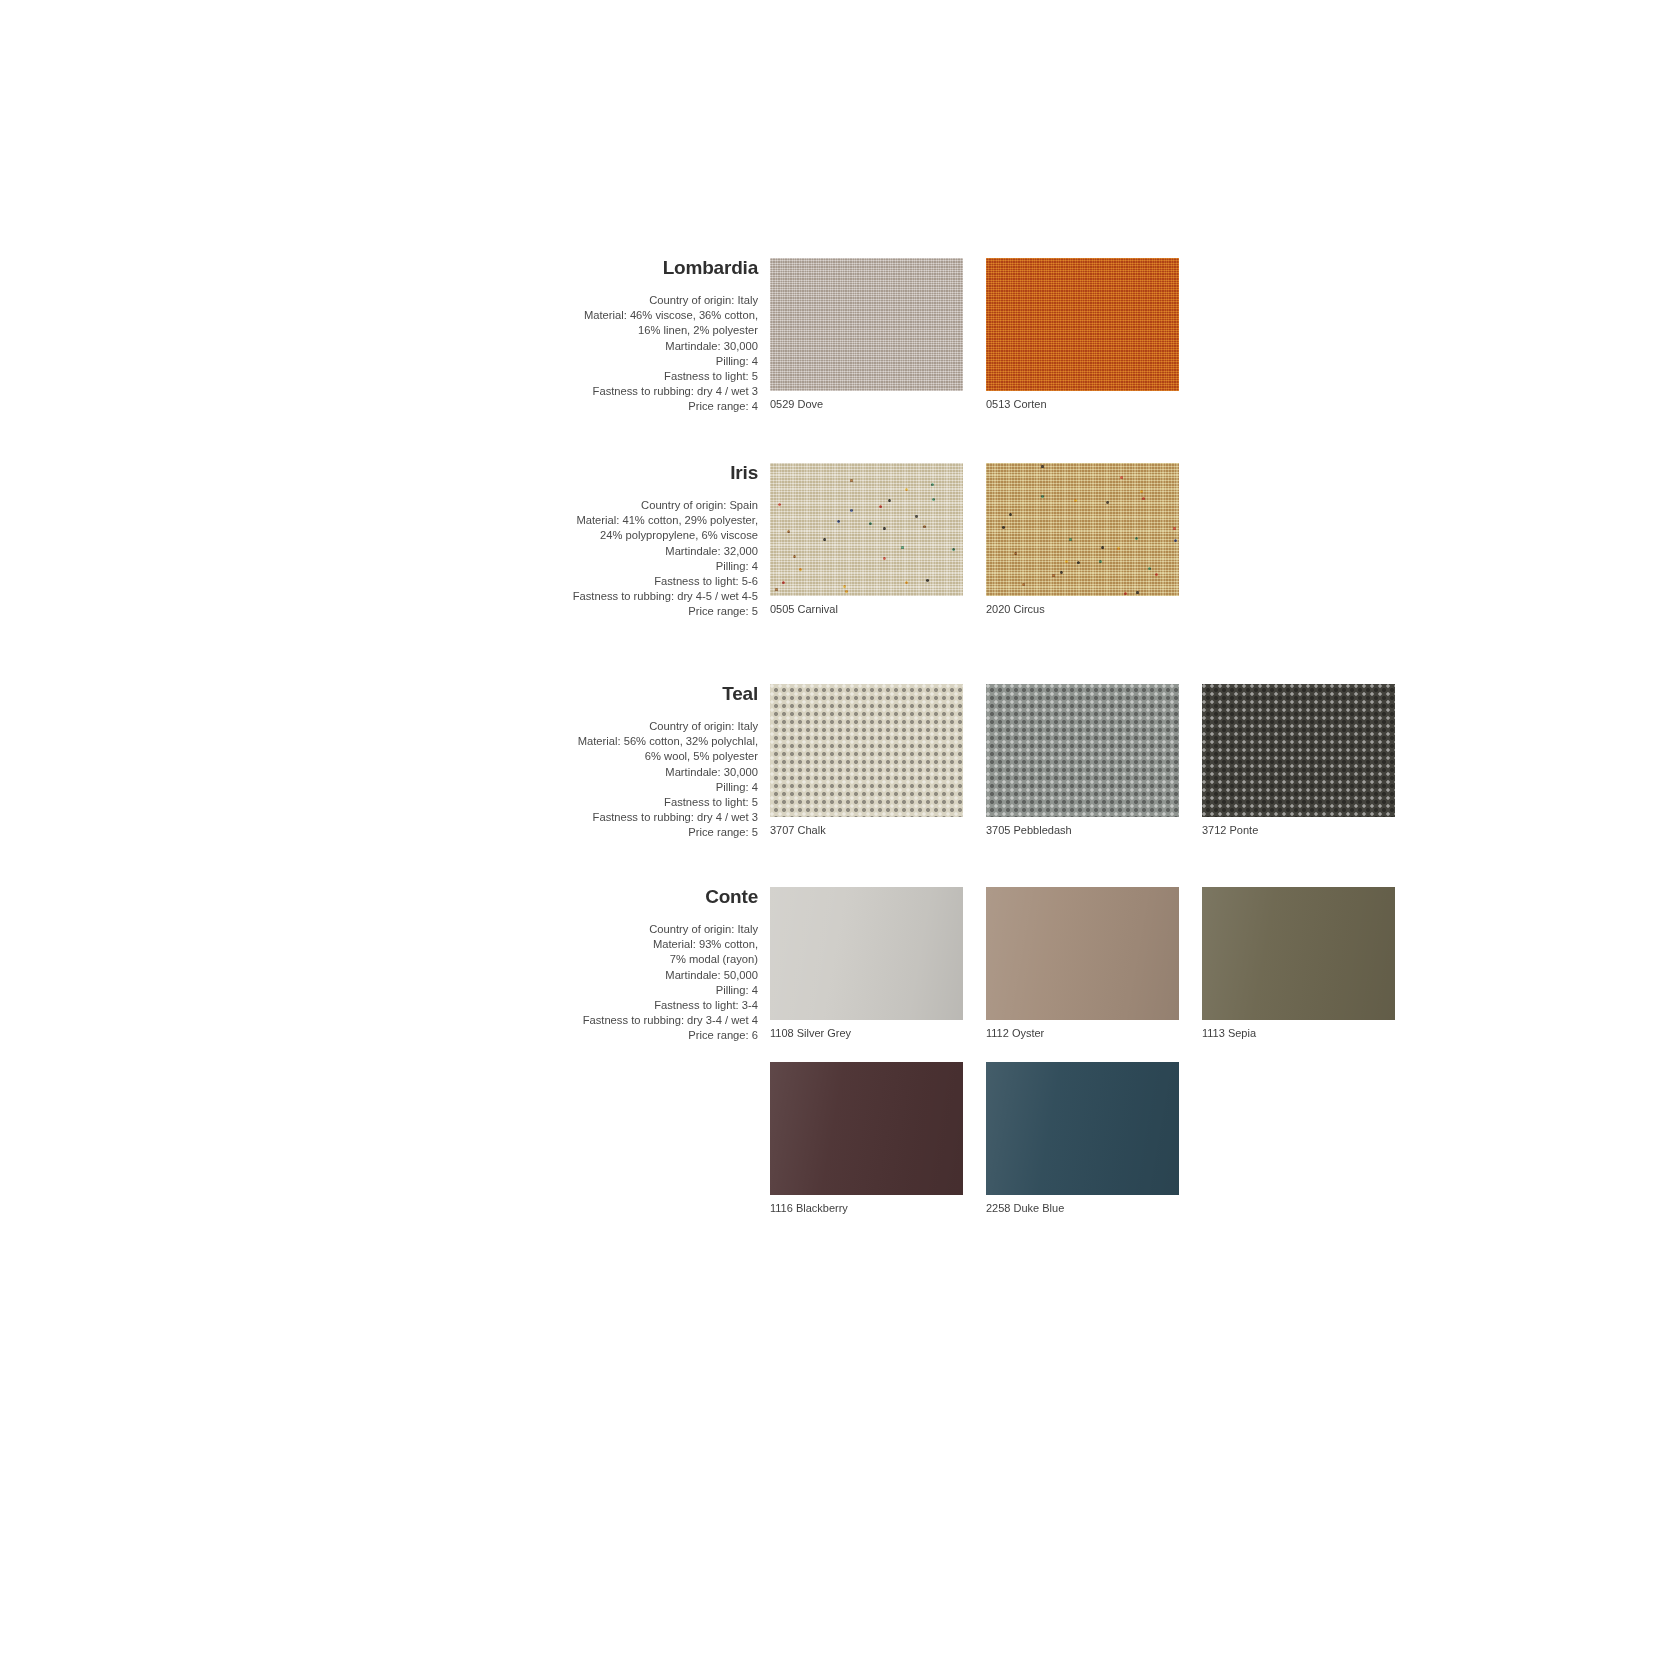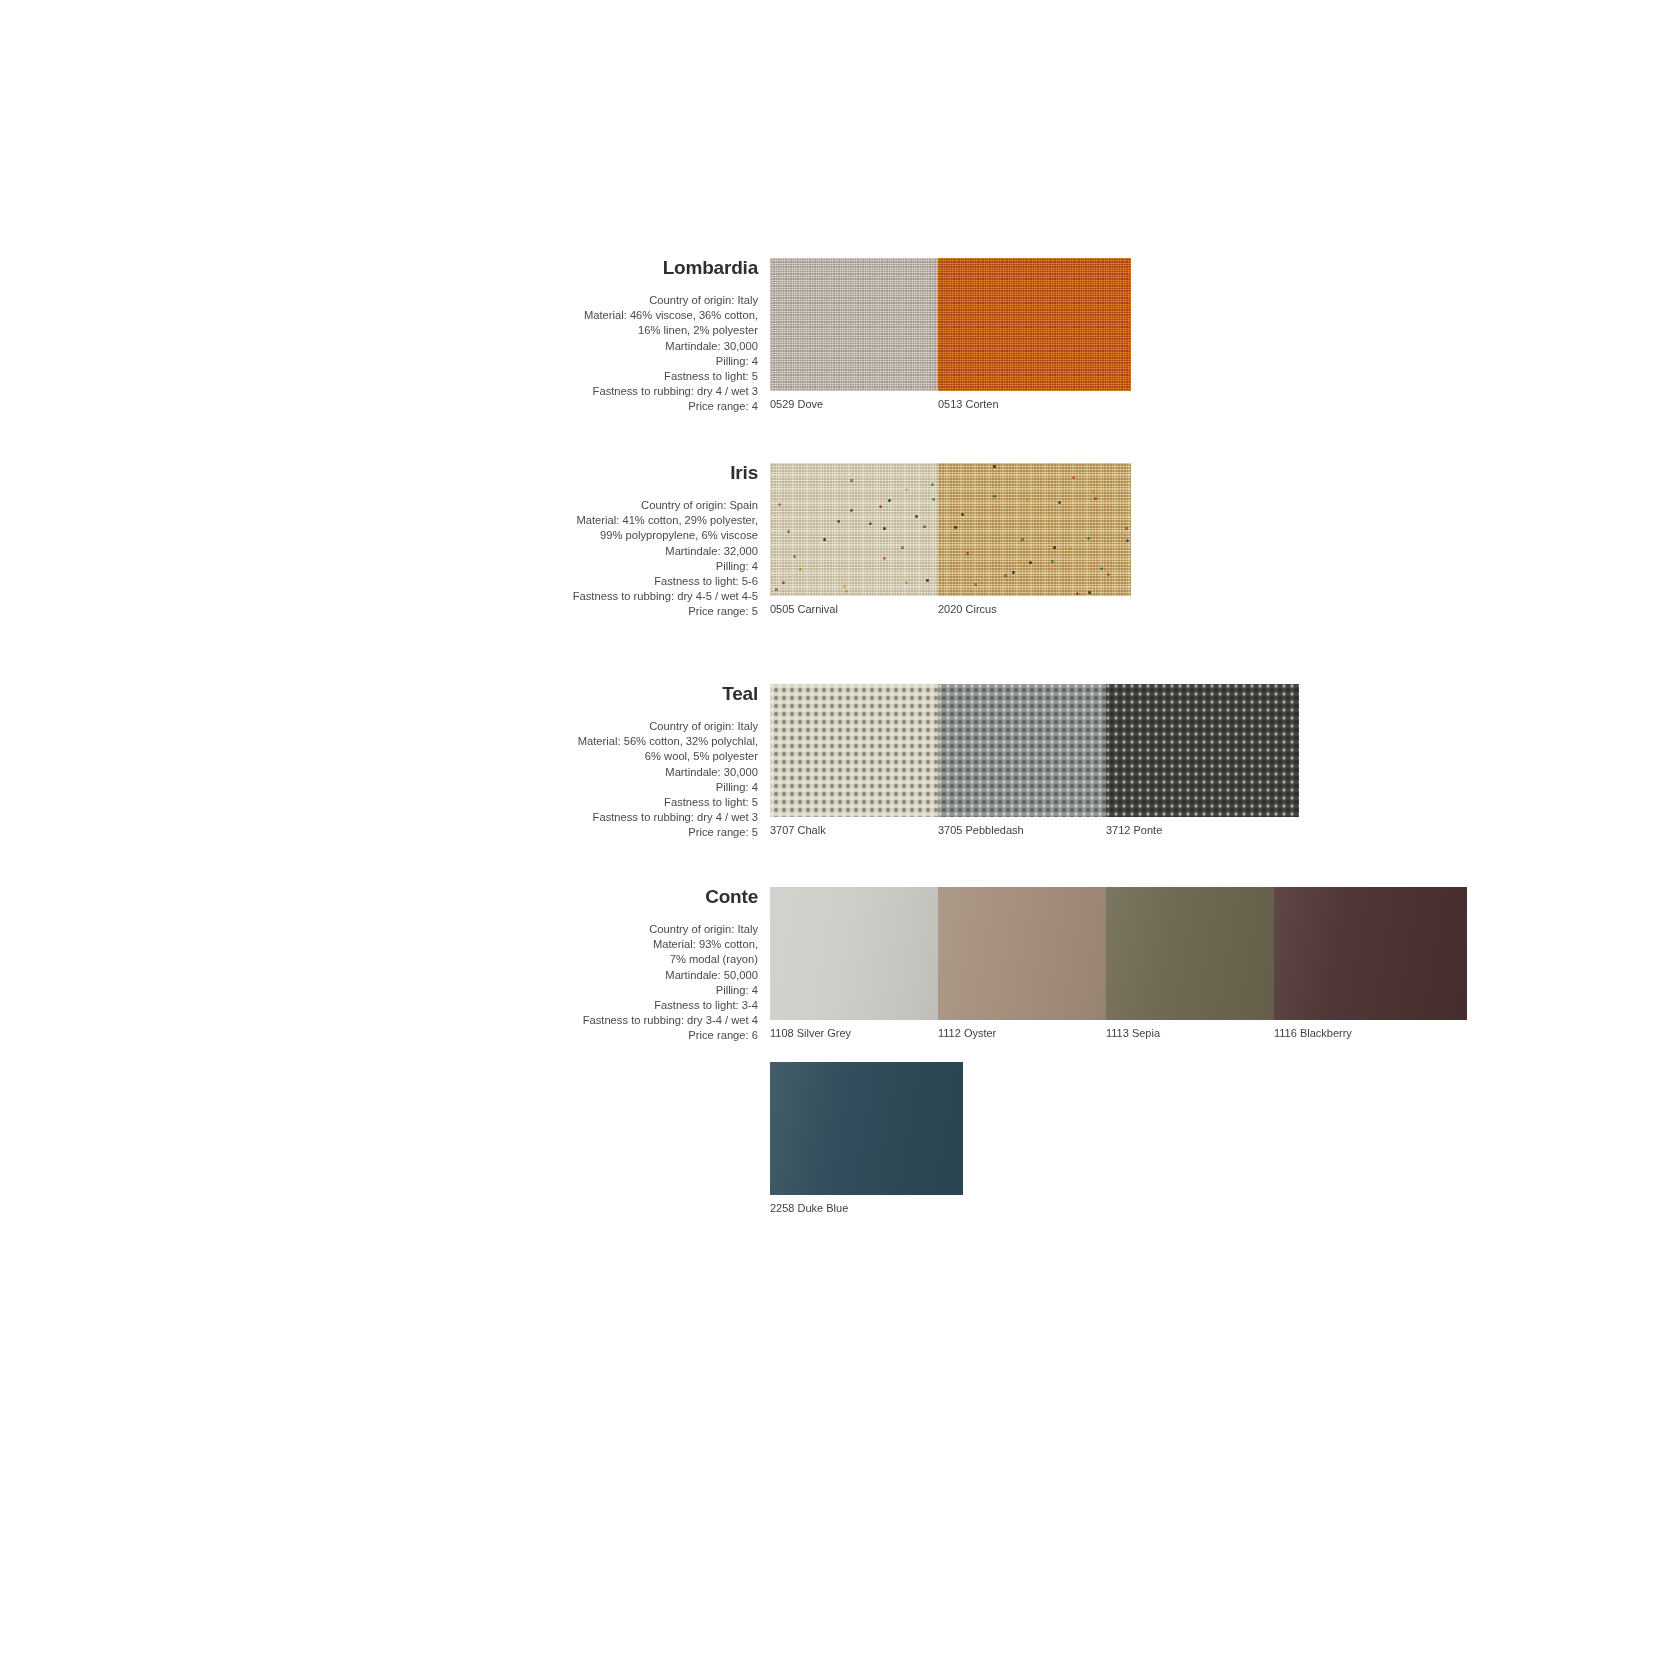--- a/index.html
+++ b/index.html
@@ -65,21 +65,21 @@
 
   
   .swatch-grid {
     flex: 1 1 auto;
     display: flex;
     flex-wrap: wrap;
     gap: 0px;
     margin-left: 4px;
   }
   .swatch-cell {
-    width: 168px;
+    width: 216px;
     margin-right: 0px;
     margin-bottom: 22px;
   }
   .swatch-img {
     width: 193px;
     height: 133px;
     display: block;
     background-color: #cccccc;
     position: relative;
     overflow: hidden;
@@ -191,21 +191,21 @@
             <div class="swatch-label">0513 Corten</div>
           </div>
         </div>
       </div>
       <div class="family section-gap-iris">
         <div class="family-info">
           <h2 class="family-title">Iris</h2>
           <ul class="spec-list">
             <li class="spec-line">Country of origin: Spain</li>
             <li class="spec-line">Material: 41% cotton,  29% polyester,</li>
-            <li class="spec-line">99% polypropylene, 6% viscose</li>
+            <li class="spec-line">24% polypropylene, 6% viscose</li>
             <li class="spec-line">Martindale: 32,000</li>
             <li class="spec-line">Pilling: 4</li>
             <li class="spec-line">Fastness to light: 5-6</li>
             <li class="spec-line">Fastness to rubbing: dry 4-5 / wet 4-5</li>
             <li class="spec-line">Price range: 5</li>
           </ul>
         </div>
         <div class="swatch-grid">
           <div class="swatch-cell">
             <div class="swatch-img tex-slub" style="background-color: rgb(207, 197, 171);">

